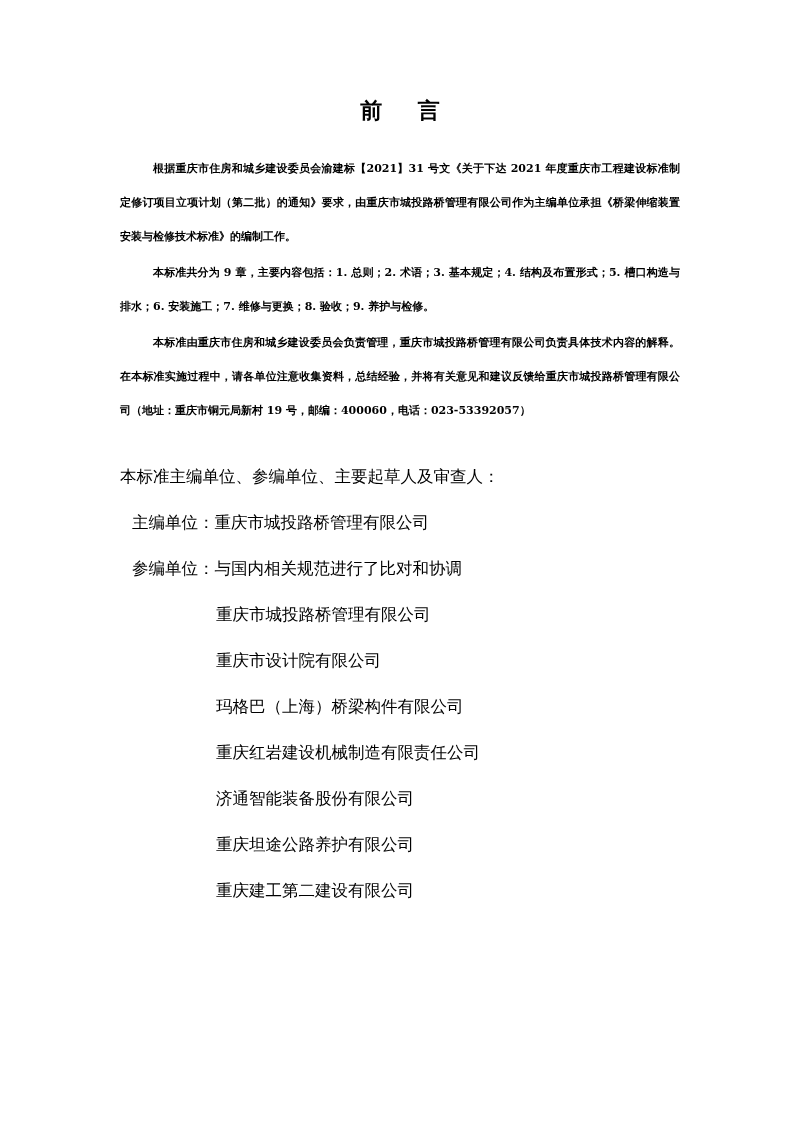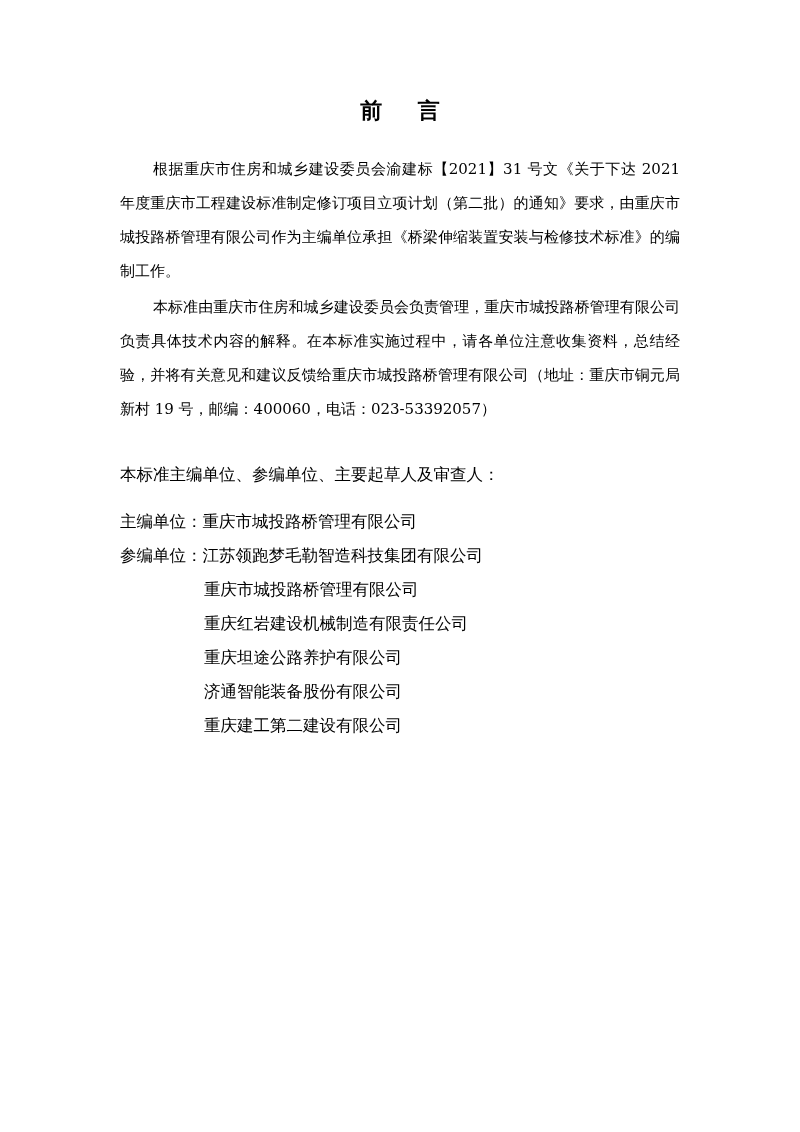--- a/index.html
+++ b/index.html
@@ -30,89 +30,97 @@
     padding-top: 96px;
     padding-left: 14px;
     font-family: "DejaVu Serif", "Liberation Serif", serif;
   }
   .body-block {
     margin: 0 auto;
     width: 560px;
     padding-top: 26px;
   }
   p.para {
-    font-size: 15px;
+    font-size: 11px;
     line-height: 34px;
     margin: 0 0 2px 0;
     text-align: justify;
     text-justify: inter-ideograph;
     text-indent: 33px;
     font-family: "DejaVu Serif", "Liberation Serif", serif;
+    font-weight: bold;
   }
   .gap {
     height: 30px;
   }
   .list-line {
     font-size: 16.5px;
     line-height: 34px;
-    margin: 0;
+    margin: 12px;
     text-indent: 0;
     white-space: nowrap;
-    font-family: Liberation Sans, sans-serif;
+    font-family: Liberation Serif, serif;
   }
   .list-line .lbl {
     display: inline-block;
   }
   .indent-unit {
     display: inline-block;
     width: 84px;
   }
   .unit-name {
     display: inline-block;
   }
   .intro-line {
     font-size: 16.5px;
     line-height: 34px;
-    margin: 0 0 12px 0;
+    margin: 0 0 6px 0;
   }
 </style>
 </head>
 <body>
 
 <div class="page">
 
   <h1 class="doc-title">前    言</h1>
 
   <div class="body-block">
 
     <p class="para">根据重庆市住房和城乡建设委员会渝建标【2021】31 号文《关于下达 2021 年度重庆市工程建设标准制定修订项目立项计划（第二批）的通知》要求，由重庆市城投路桥管理有限公司作为主编单位承担《桥梁伸缩装置安装与检修技术标准》的编制工作。</p>
+    <p class="para">本标准共分为 9 章，主要内容包括：1. 总则；2. 术语；3. 基本规定；4. 结构及布置形式；5. 槽口构造与排水；6. 安装施工；7. 维修与更换；8. 验收；9. 养护与检修。</p>
     <p class="para">本标准由重庆市住房和城乡建设委员会负责管理，重庆市城投路桥管理有限公司负责具体技术内容的解释。在本标准实施过程中，请各单位注意收集资料，总结经验，并将有关意见和建议反馈给重庆市城投路桥管理有限公司（地址：重庆市铜元局新村 19 号，邮编：400060，电话：023-53392057）</p>
 
     <div class="gap"></div>
 
     <p class="intro-line">本标准主编单位、参编单位、主要起草人及审查人：</p>
 
     <p class="list-line">
       <span class="lbl">主编单位：</span><span class="unit-name">重庆市城投路桥管理有限公司</span>
     </p>
 
     <p class="list-line">
-      <span class="lbl">参编单位：</span><span class="unit-name">江苏领跑梦毛勒智造科技集团有限公司</span>
+      <span class="lbl">参编单位：</span><span class="unit-name">与国内相关规范进行了比对和协调</span>
     </p>
 
     <p class="list-line">
       <span class="indent-unit"></span><span class="unit-name">重庆市城投路桥管理有限公司</span>
     </p>
     <p class="list-line">
+      <span class="indent-unit"></span><span class="unit-name">重庆市设计院有限公司</span>
+    </p>
+    <p class="list-line">
+      <span class="indent-unit"></span><span class="unit-name">玛格巴（上海）桥梁构件有限公司</span>
+    </p>
+    <p class="list-line">
       <span class="indent-unit"></span><span class="unit-name">重庆红岩建设机械制造有限责任公司</span>
     </p>
     <p class="list-line">
-      <span class="indent-unit"></span><span class="unit-name">重庆坦途公路养护有限公司</span>
+      <span class="indent-unit"></span><span class="unit-name">济通智能装备股份有限公司</span>
     </p>
     <p class="list-line">
-      <span class="indent-unit"></span><span class="unit-name">济通智能装备股份有限公司</span>
+      <span class="indent-unit"></span><span class="unit-name">重庆坦途公路养护有限公司</span>
     </p>
     <p class="list-line">
       <span class="indent-unit"></span><span class="unit-name">重庆建工第二建设有限公司</span>
     </p>
 
   </div>
 </div>
 
 </body></html>

